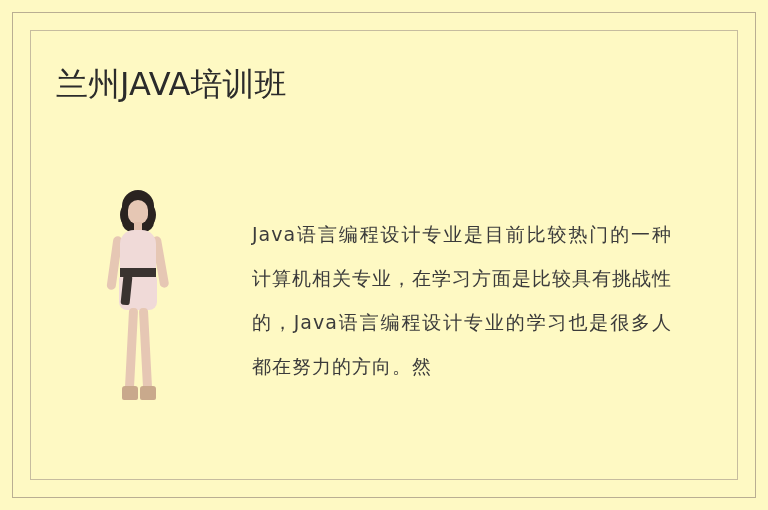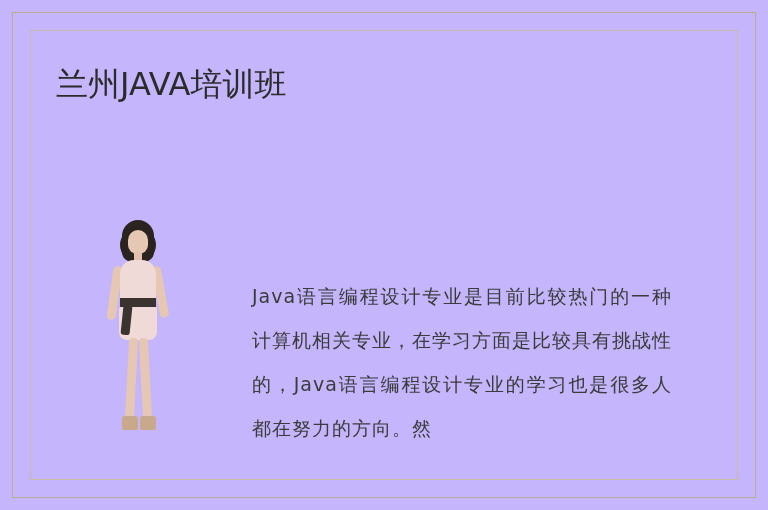--- a/index.html
+++ b/index.html
@@ -10,21 +10,21 @@
     width: 768px;
     height: 510px;
     background: #f2f0ec;
     font-family: "Liberation Sans", sans-serif;
     overflow: hidden;
   }
   .page {
     position: relative;
     width: 768px;
     height: 510px;
-    background: #c4b5fd;
+    background: #fef9c3;
     box-sizing: border-box;
   }
   
   .frame-outer {
     position: absolute;
     left: 12px;
     top: 12px;
     right: 12px;
     bottom: 12px;
     border: 1px solid #b9ae92;
@@ -52,21 +52,21 @@
     white-space: nowrap;
   }
   .content {
     position: absolute;
     left: 56px;
     top: 150px;
     right: 56px;
     bottom: 60px;
     display: flex;
     flex-direction: row;
-    align-items: flex-end;
+    align-items: center;
   }
   .photo-wrap {
     width: 170px;
     flex: 0 0 170px;
     height: 240px;
     position: relative;
   }
   
   .photo {
     position: absolute;

